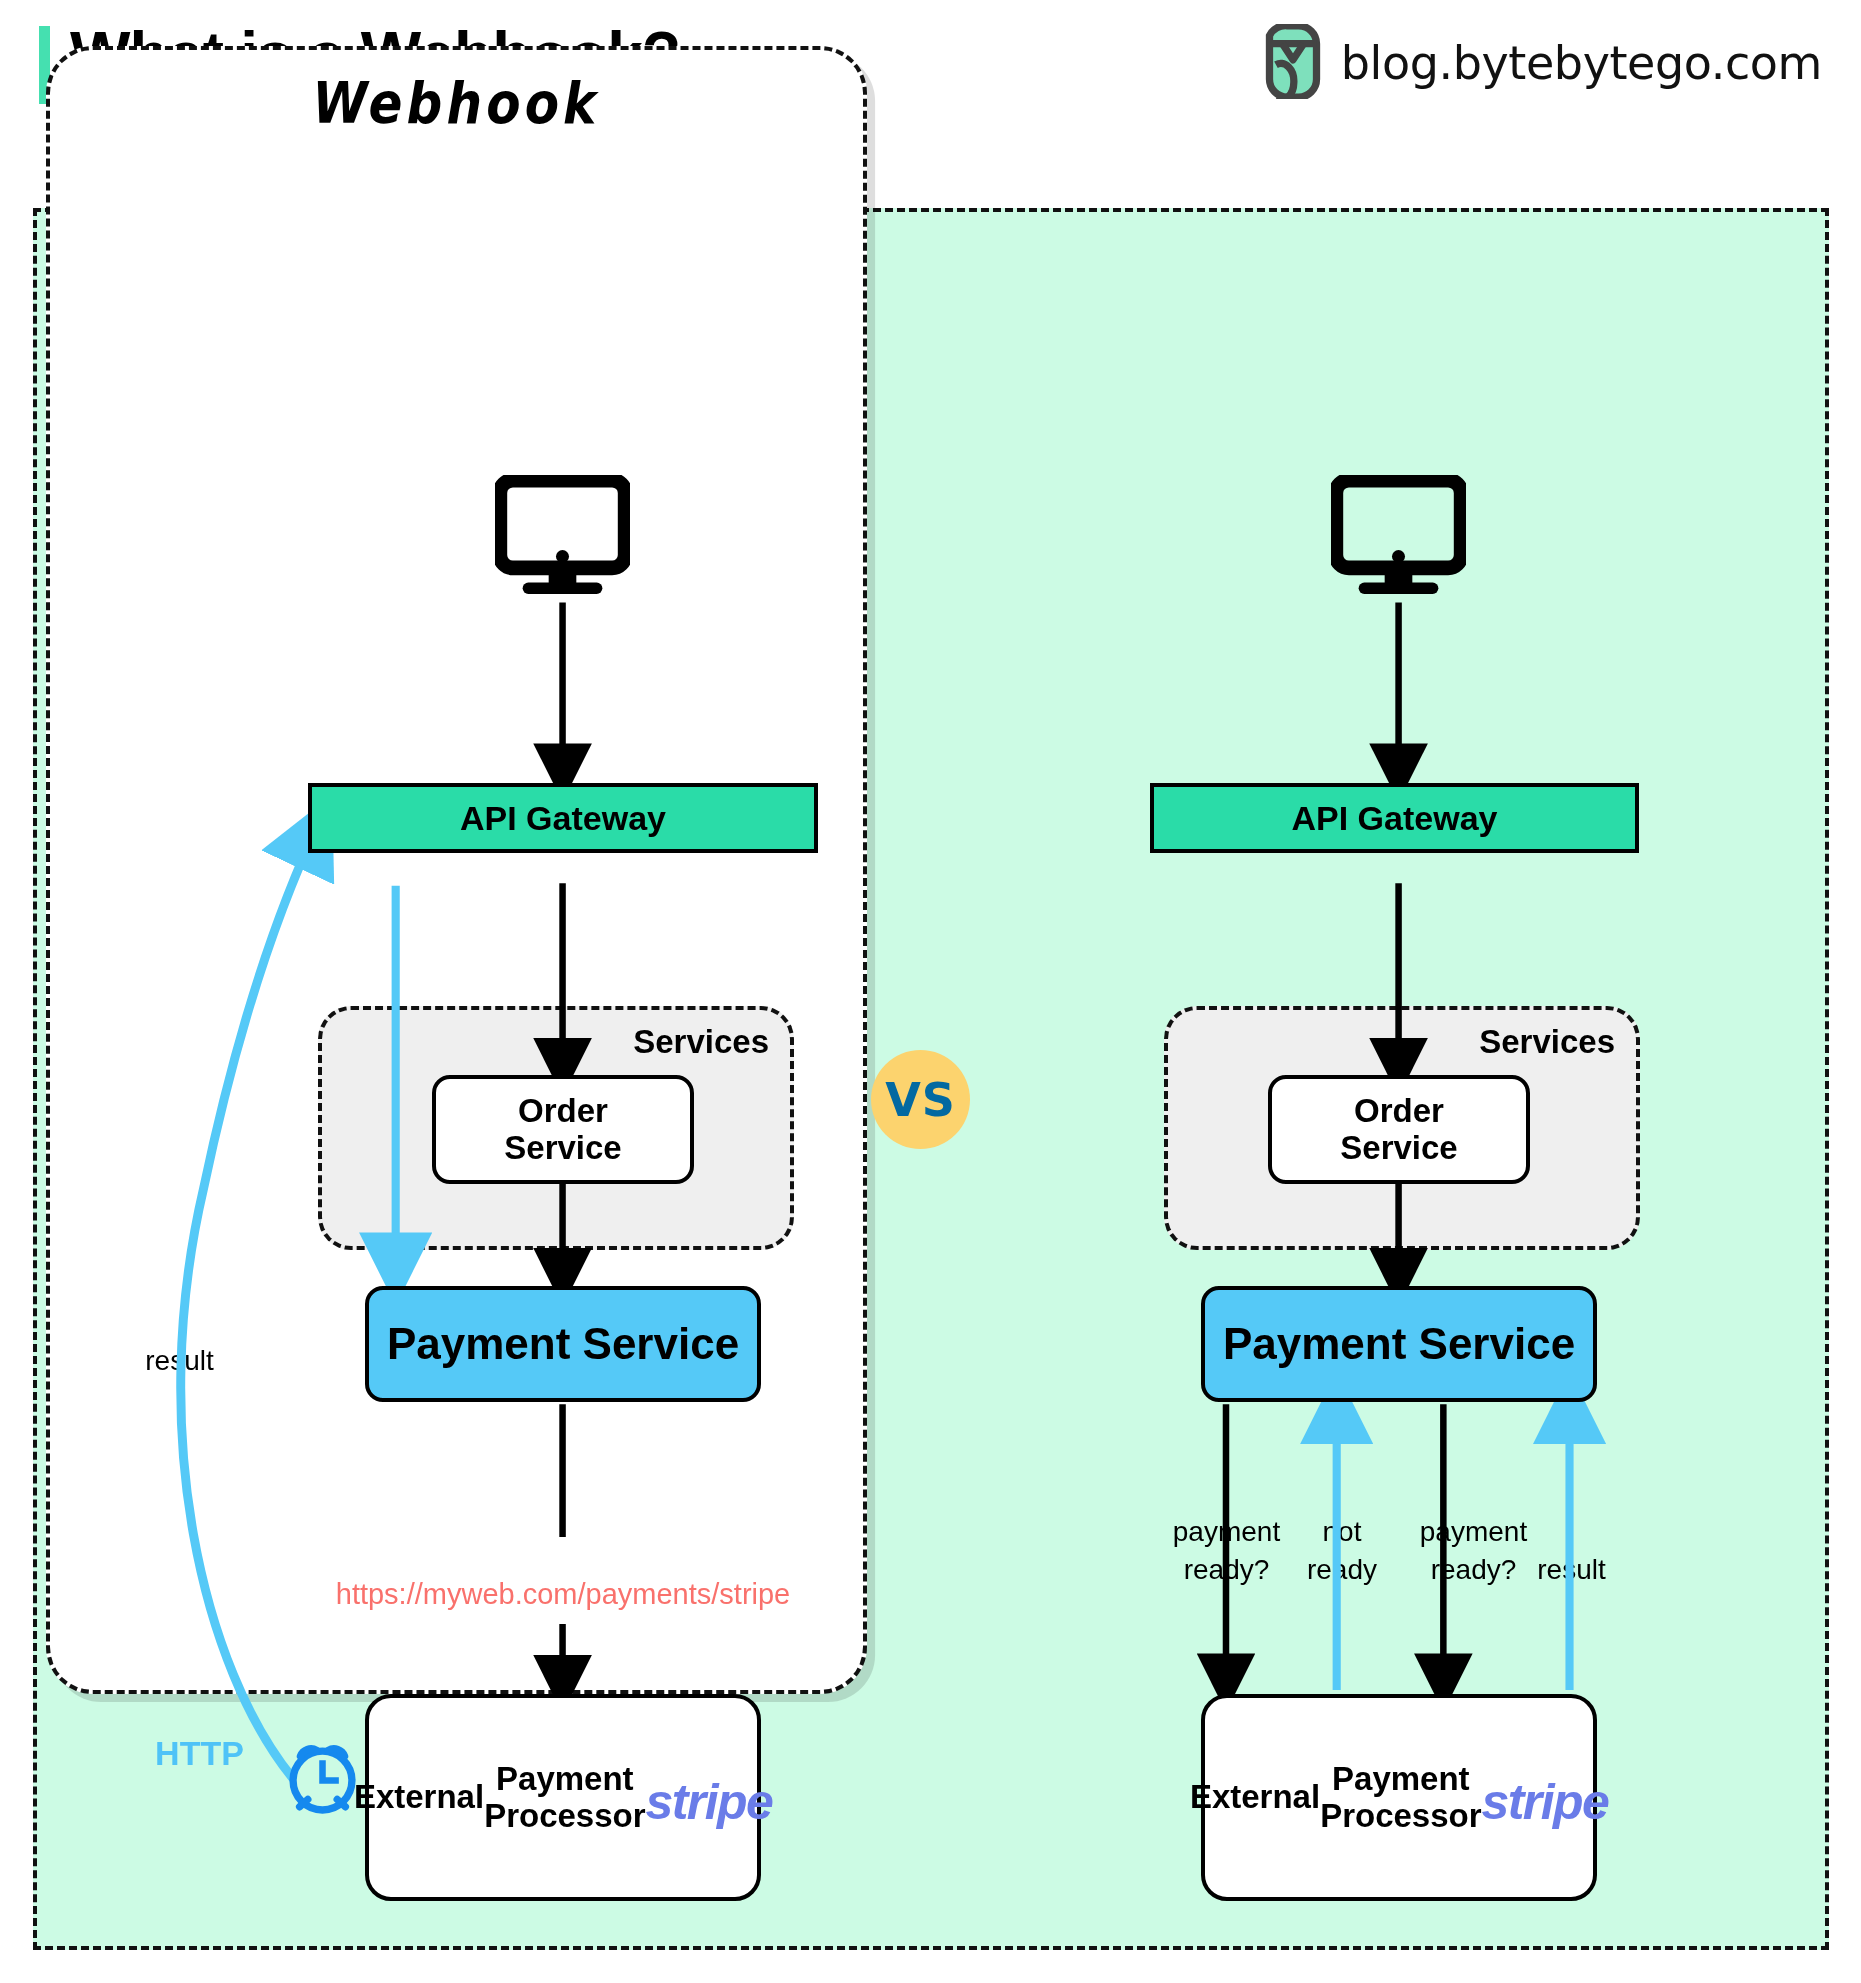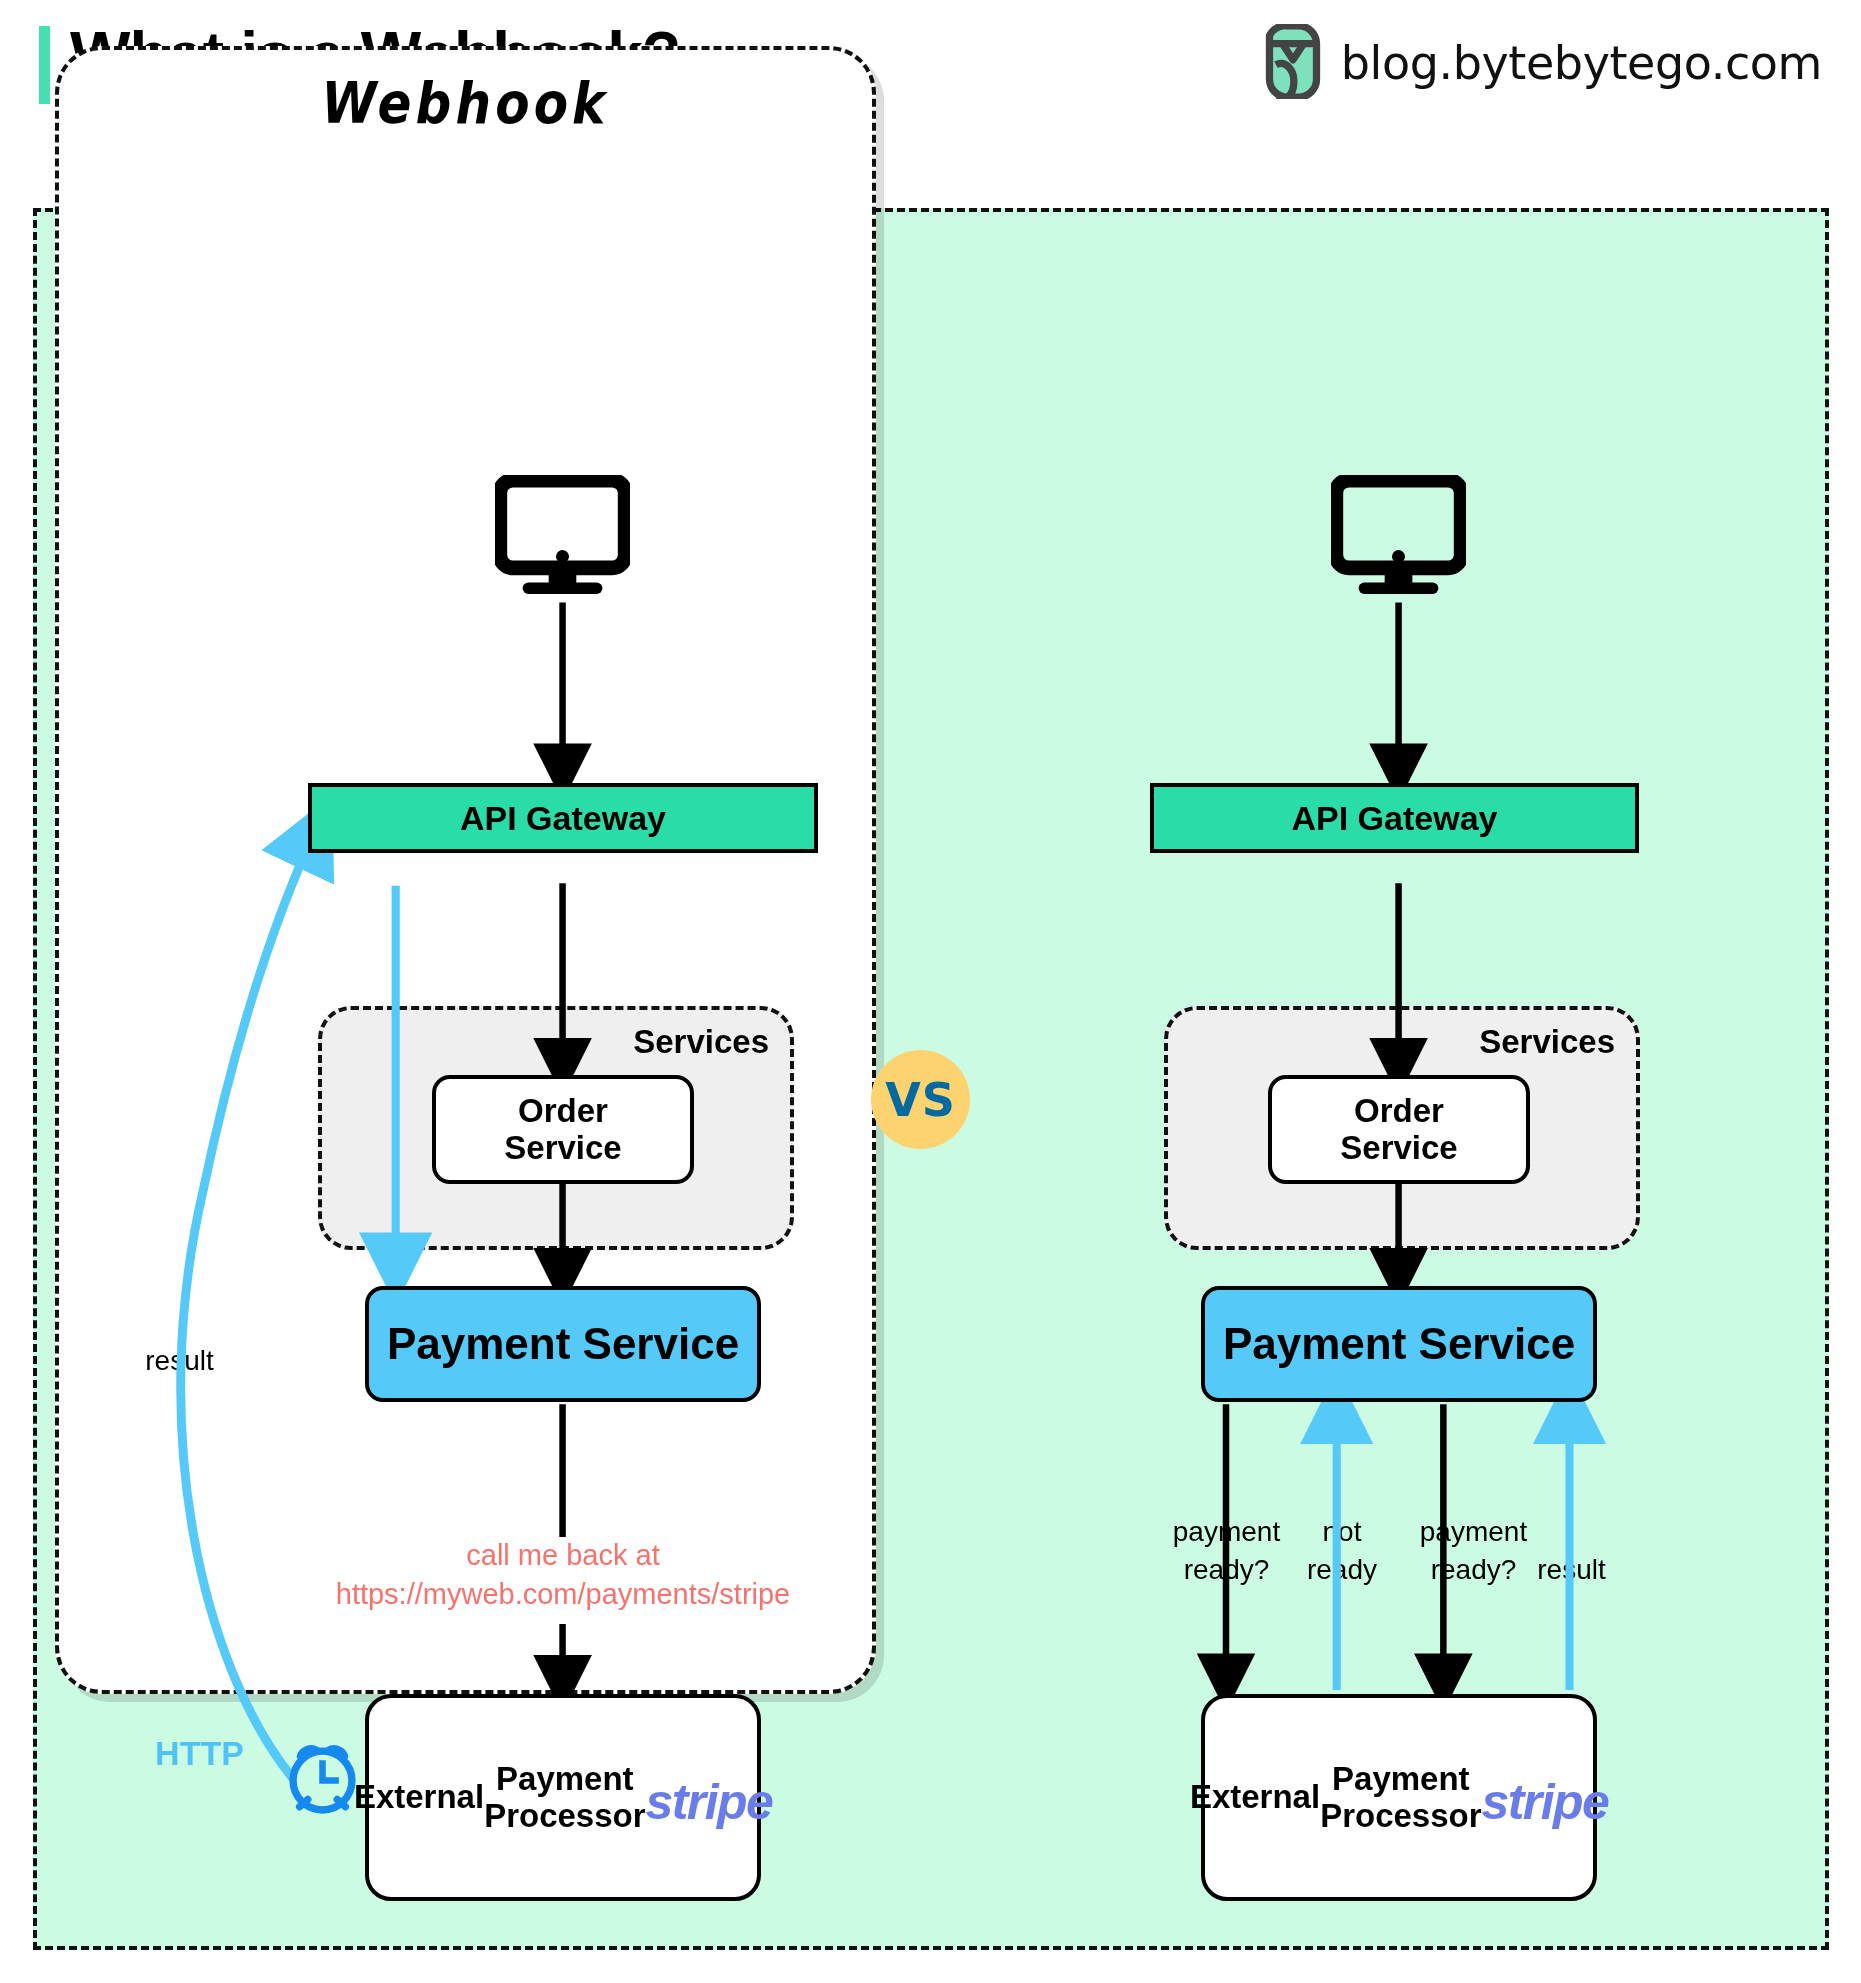--- a/index.html
+++ b/index.html
@@ -15,21 +15,21 @@
   .brand-text{font-size:46px;color:#111;font-family:"DejaVu Sans",sans-serif;white-space:nowrap;letter-spacing:-0.4px;}
 
   
   .outer{position:absolute;left:33px;top:208px;width:1796px;height:1742px;
          background:#CCFBE4;border:4.1px dashed #111;box-sizing:border-box;}
 
   
   .panel{position:absolute;top:46px;width:821px;height:1648px;background:#ffffff;
          border:4.1px dashed #111;border-radius:47px;box-sizing:border-box;
          box-shadow:8.1px 8.1px 0 rgba(0,0,0,0.13);}
-  .panel-left{left:55px;padding-left:37px;}
+  .panel-left{left:46px;padding-left:37px;}
   .panel-right{left:935px;}
 
   .panel-title{position:absolute;top:19.5px;left:0;width:100%;text-align:center;
                font-family:"DejaVu Sans",sans-serif;font-weight:bold;font-style:italic;
                font-size:50px;letter-spacing:4.1px;color:#000;
                transform:scaleY(1.15);transform-origin:top center;}
 
   
   .vs{position:absolute;left:871px;top:1050px;width:99px;height:99px;border-radius:50%;
       background:#FCD36E;display:flex;align-items:center;justify-content:center;z-index:40;}
@@ -157,21 +157,20 @@
   <div class="node pay-box" style="left:365px;top:1286px;width:396px;height:116px;z-index:20;">Payment Service</div>
 
   <div class="node ext-box" style="left:365px;top:1694px;width:396px;height:207px;z-index:20;">
     <span>External</span>
     <span>Payment Processor</span>
     <span class="stripe">stripe</span>
   </div>
 
   <div class="lbl" style="left:106px;top:1345px;width:147px;">result</div>
   <div class="lbl lbl-http" style="left:122px;top:1734px;width:155px;">HTTP</div>
-  <div class="lbl lbl-red" style="left:290px;top:1539px;width:546px;">call me back at</div>
   <div class="lbl lbl-red" style="left:290px;top:1578px;width:546px;">https://myweb.com/payments/stripe</div>
 
   <div class="node gateway" style="left:1150px;top:783px;width:489px;z-index:20;">API Gateway</div>
 
   <div class="node svc-box" style="left:1268px;top:1075px;width:262px;height:109px;flex-direction:column;z-index:20;">
     <span>Order</span>
     <span>Service</span>
   </div>
 
   <div class="node pay-box" style="left:1201px;top:1286px;width:396px;height:116px;z-index:20;">Payment Service</div>

